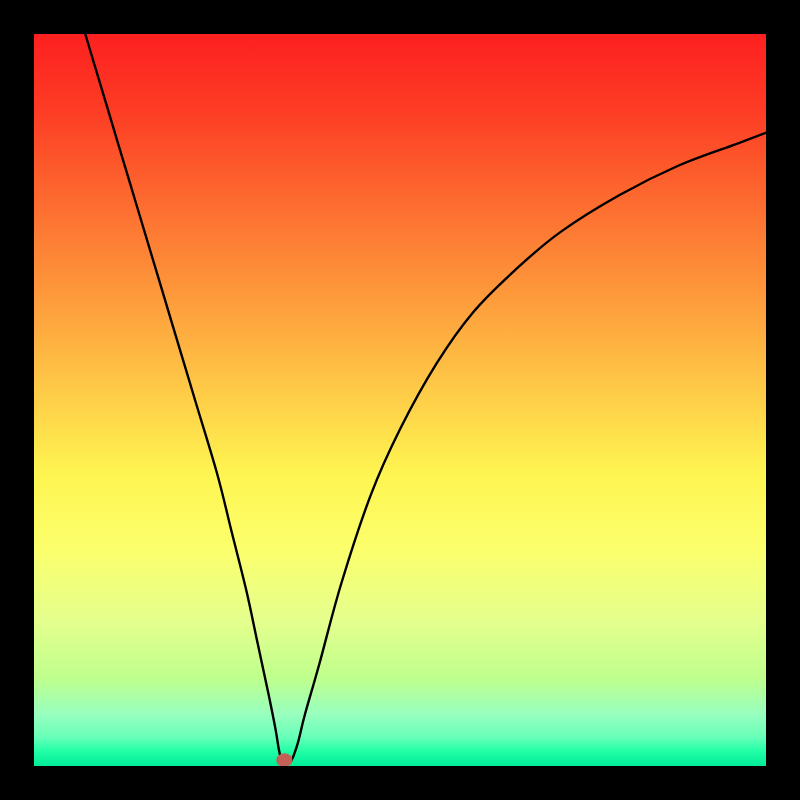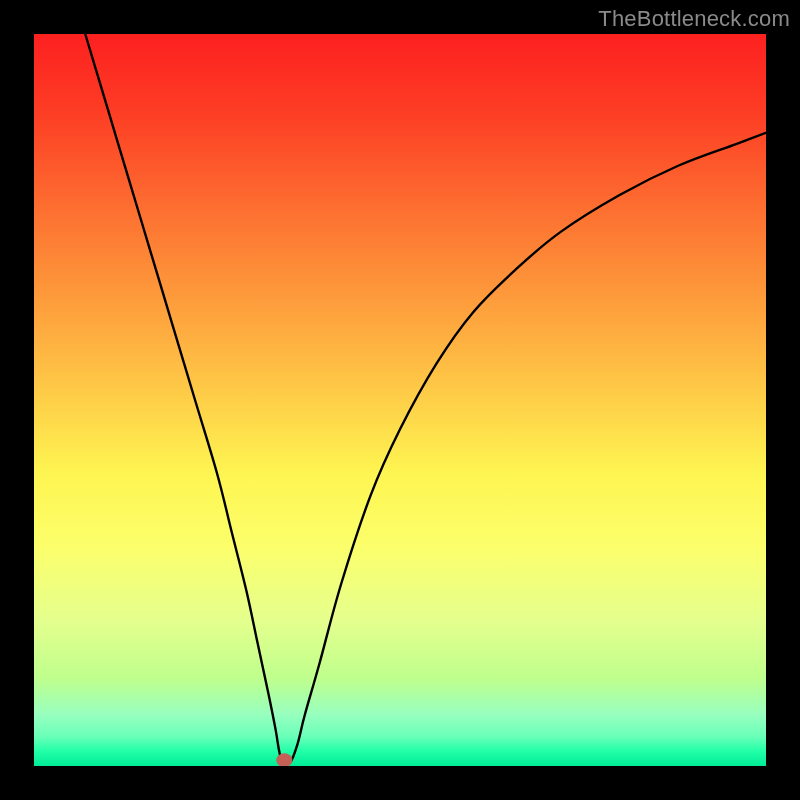--- a/index.html
+++ b/index.html
@@ -66,14 +66,13 @@
     <div class="gradient"></div>
     <svg class="curve" viewBox="0 0 732 732" preserveAspectRatio="none">
       <g id="curve-group">
           <path d="M 51.24 0 C 55.192800000000005 13.175999999999988 65.29440000000001 46.84799999999994 73.2 73.19999999999993 C 81.1056 99.55199999999992 87.2544 120.04799999999996 95.16 146.39999999999998 C 103.06559999999999 172.75199999999998 109.2144 193.24800000000002 117.12 219.60000000000002 C 125.02560000000001 245.95200000000003 131.17440000000002 266.44800000000004 139.08 292.8 C 146.9856 319.152 153.1344 339.648 161.04 366 C 168.94559999999998 392.352 176.412 415.4832 183 439.2 C 189.588 462.91679999999997 192.36960000000002 476.6784 197.64000000000001 497.76 C 202.9104 518.8416 207.66839999999996 536.5559999999999 212.27999999999997 556.3199999999999 C 216.89159999999998 576.084 219.3072 589.1135999999999 223.26 607.56 C 227.2128 626.0064 230.946 642.9888 234.24 658.8 C 237.53400000000002 674.6111999999999 239.5836 684.8592 241.56 695.4 C 243.53640000000001 705.9408 243.90240000000003 711.4308 245.22000000000003 717.36 C 246.53760000000003 723.2892 246.90360000000004 726.3636 248.88000000000002 728.34 C 250.8564 730.3164 253.5648 731.634 256.2 728.34 C 258.8352 725.046 260.8848 718.6043999999999 263.52 710.04 C 266.1552 701.4756 266.88719999999995 695.2536 270.84 680.76 C 274.7928 666.2664 278.892 653.2368 285.48 629.52 C 292.06800000000004 605.8032 298.2168 579.3048 307.44 549 C 316.6632 518.6952 326.17920000000004 488.8296 336.72 461.16 C 347.2608 433.4904 354.1416 418.9968 366 395.28 C 377.8584 371.56319999999994 389.42400000000004 350.48159999999996 402.6 329.4 C 415.776 308.3184 424.7064 295.28880000000004 439.2 278.16 C 453.6936 261.0312 467.3088 248.73359999999997 483.12 234.23999999999995 C 498.9312 219.74639999999994 508.5936 210.81599999999997 527.04 197.64 C 545.4864 184.464 564.5184 172.89839999999995 585.6 161.03999999999996 C 606.6816 149.18159999999997 623.0784 140.98319999999998 644.16 131.76 C 665.2416 122.53680000000001 686.9088 115.72920000000006 702.72 109.80000000000007 C 718.5312 103.87080000000007 726.7296 100.79640000000005 732 98.82000000000005" fill="none" stroke="#000" stroke-width="2.4" stroke-linecap="round" stroke-linejoin="round"></path>
         </g>
       <g id="marker-group">
           <ellipse cx="250.34400000000002" cy="726.144" rx="8" ry="7" fill="#c46055"></ellipse>
         </g>
     </svg>
   </div>
-  <div class="watermark">TheBottleneck.com</div>
 </div>
 
 </body></html>

